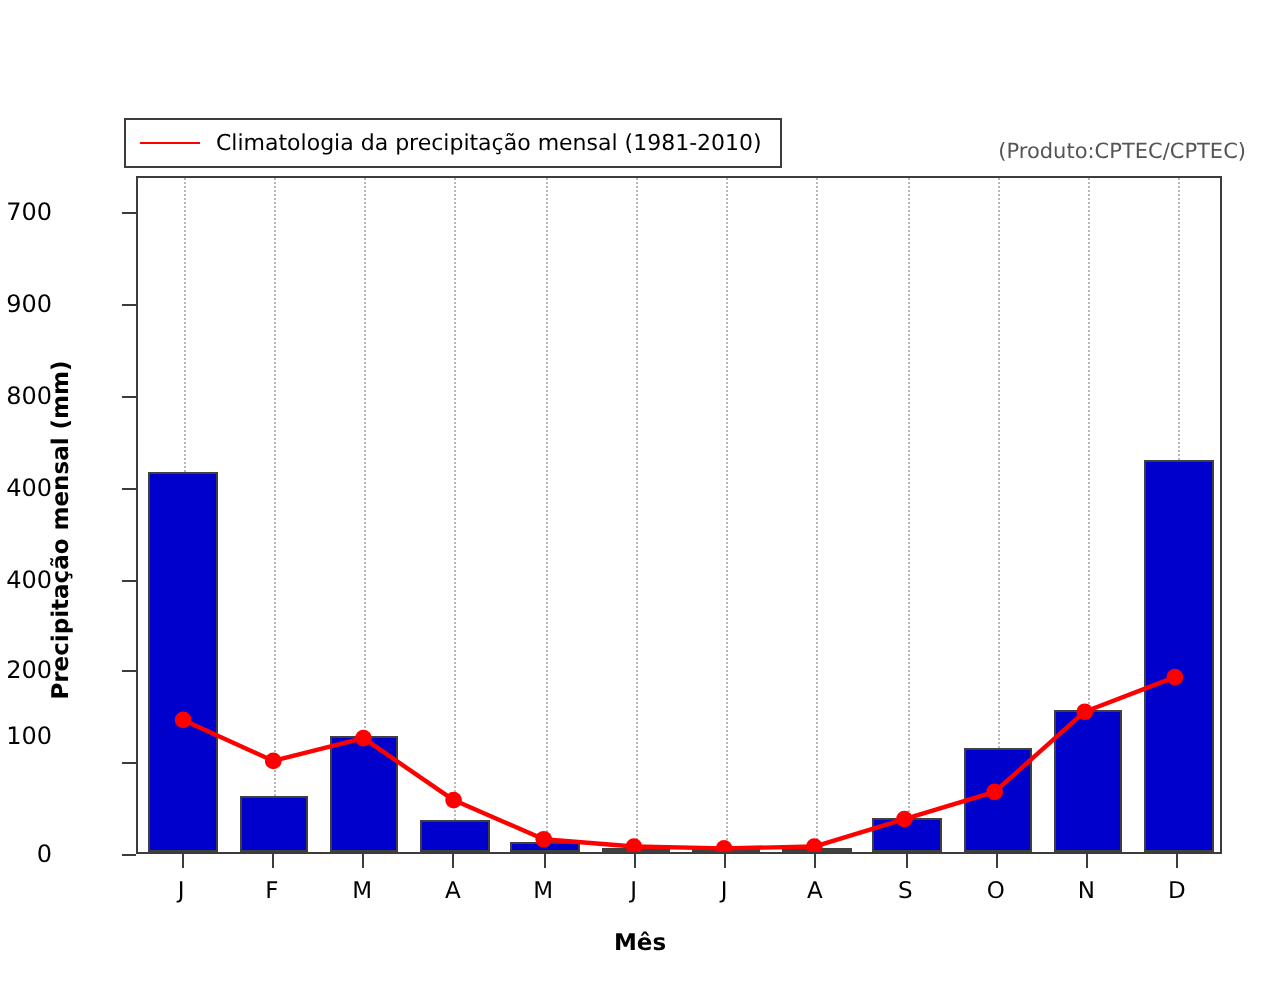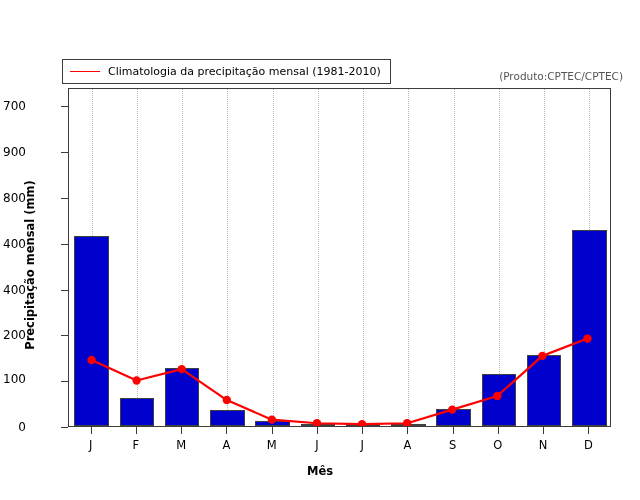--- a/index.html
+++ b/index.html
@@ -183,21 +183,21 @@
 
   <div id="producer-note">(Produto:CPTEC/CPTEC)</div>
 
   <div id="ylabel">Precipitação mensal (mm)</div>
   <div id="xlabel">Mês</div>
 
   <div id="y-axis">
       <div class="ytick-mark" style="top: 427px;"></div>
       <div class="ytick-label" style="top: 427px;">0</div>
       <div class="ytick-mark" style="top: 381.189px;"></div>
-      <div class="ytick-label" style="top: 379px;">100</div>
+      <div class="ytick-label" style="top: 368px;">100</div>
       <div class="ytick-mark" style="top: 335.378px;"></div>
       <div class="ytick-label" style="top: 335.378px;">200</div>
       <div class="ytick-mark" style="top: 289.568px;"></div>
       <div class="ytick-label" style="top: 289.568px;">400</div>
       <div class="ytick-mark" style="top: 243.757px;"></div>
       <div class="ytick-label" style="top: 243.757px;">400</div>
       <div class="ytick-mark" style="top: 197.946px;"></div>
       <div class="ytick-label" style="top: 197.946px;">800</div>
       <div class="ytick-mark" style="top: 152.135px;"></div>
       <div class="ytick-label" style="top: 152.135px;">900</div>

